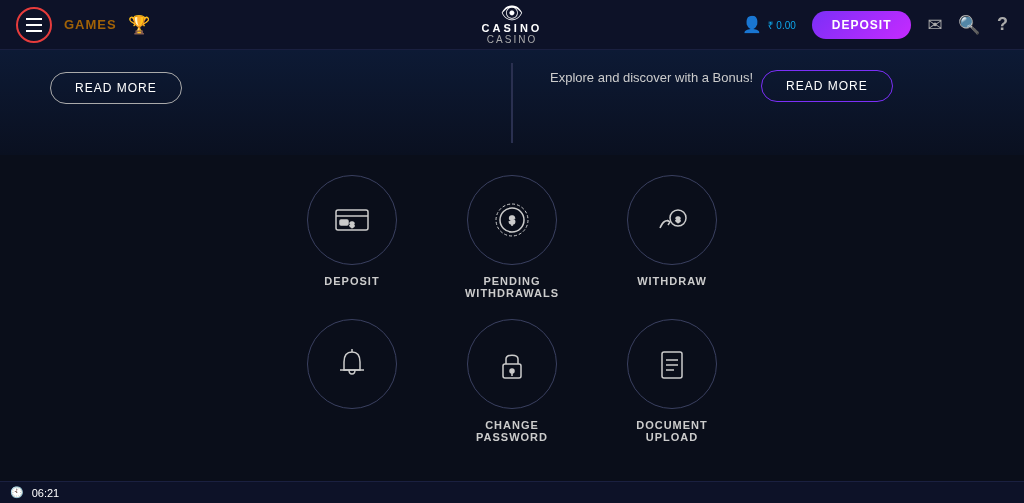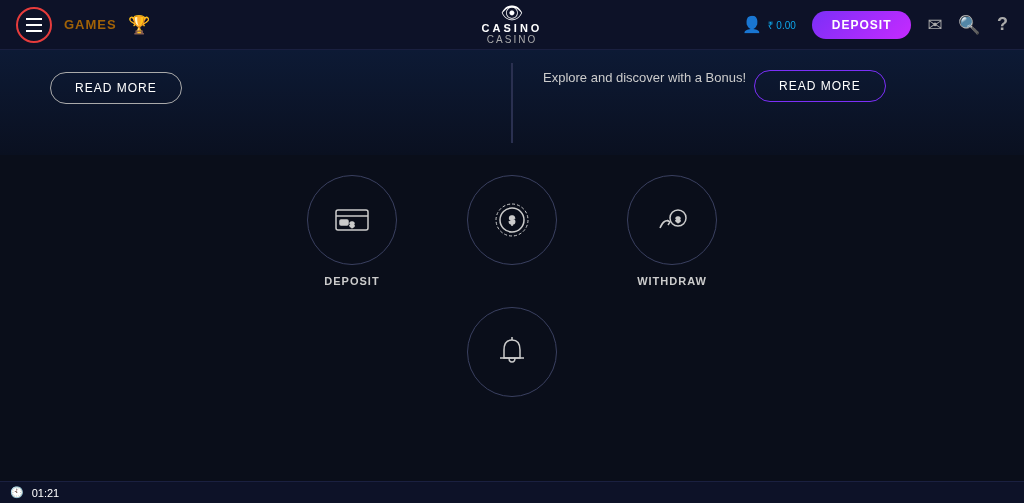--- a/index.html
+++ b/index.html
@@ -139,21 +139,21 @@
     }
 
     
     .banner-area {
       width: 100%;
       height: 105px;
       background: linear-gradient(180deg, #0d1a35 0%, #0a1020 100%);
       display: flex;
       align-items: flex-start;
       padding: 12px 50px;
-      gap: 0;
+      gap: 7px;
       position: relative;
     }
 
     .banner-left {
       flex: 1;
       display: flex;
       align-items: center;
       padding-top: 10px;
     }
 
@@ -347,20 +347,21 @@
 
 
     <div class="icon-tile">
       <div class="icon-circle">
         <svg viewBox="0 0 40 40">
           <circle cx="20" cy="20" r="12" stroke="#cccccc" stroke-width="1.5" fill="none"></circle>
           <text x="20" y="24" font-size="10" fill="#cccccc" text-anchor="middle" font-weight="bold">$</text>
           <circle cx="20" cy="20" r="16" stroke="#cccccc" stroke-width="1" fill="none" stroke-dasharray="3 2"></circle>
         </svg>
       </div>
+      <span class="icon-label">PENDING<br>WITHDRAWALS</span>
     </div>
 
     <div class="icon-tile">
       <div class="icon-circle">
         <svg viewBox="0 0 40 40">
           <circle cx="26" cy="18" r="8" stroke="#cccccc" stroke-width="1.5" fill="none"></circle>
           <text x="26" y="22" font-size="8" fill="#cccccc" text-anchor="middle">$</text>
           <path d="M8 28 Q12 18 18 22" stroke="#cccccc" stroke-width="1.5" fill="none"></path>
           <polyline points="15,20 18,22 16,25" stroke="#cccccc" stroke-width="1.5" fill="none"></polyline>
         </svg>
@@ -379,21 +380,43 @@
           <path d="M20 8 C14 8 12 13 12 18 L12 26 L28 26 L28 18 C28 13 26 8 20 8 Z" stroke="#cccccc" stroke-width="1.5" fill="none"></path>
           <line x1="8" y1="26" x2="32" y2="26" stroke="#cccccc" stroke-width="1.5"></line>
           <path d="M17 26 Q17 30 20 30 Q23 30 23 26" stroke="#cccccc" stroke-width="1.5" fill="none"></path>
           <line x1="20" y1="5" x2="20" y2="8" stroke="#cccccc" stroke-width="1.5"></line>
         </svg>
       </div>
     </div>
 
 
 
-
+    <div class="icon-tile">
+      <div class="icon-circle">
+        <svg viewBox="0 0 40 40">
+          <rect x="11" y="20" width="18" height="14" rx="2" stroke="#cccccc" stroke-width="1.5" fill="none"></rect>
+          <path d="M14 20 L14 15 C14 10 26 10 26 15 L26 20" stroke="#cccccc" stroke-width="1.5" fill="none"></path>
+          <circle cx="20" cy="27" r="2" fill="#cccccc"></circle>
+          <line x1="20" y1="29" x2="20" y2="32" stroke="#cccccc" stroke-width="1.5"></line>
+        </svg>
+      </div>
+      <span class="icon-label">CHANGE<br>PASSWORD</span>
+    </div>
+
+    <div class="icon-tile">
+      <div class="icon-circle">
+        <svg viewBox="0 0 40 40">
+          <rect x="10" y="8" width="20" height="26" rx="2" stroke="#cccccc" stroke-width="1.5" fill="none"></rect>
+          <line x1="14" y1="16" x2="26" y2="16" stroke="#cccccc" stroke-width="1.5"></line>
+          <line x1="14" y1="21" x2="26" y2="21" stroke="#cccccc" stroke-width="1.5"></line>
+          <line x1="14" y1="26" x2="22" y2="26" stroke="#cccccc" stroke-width="1.5"></line>
+        </svg>
+      </div>
+      <span class="icon-label">DOCUMENT<br>UPLOAD</span>
+    </div>
 
   </div>
 </div>
 
 <div class="footer-bar">
   <span class="footer-clock">🕙</span>
-  <span class="footer-time">01:21</span>
+  <span class="footer-time">06:21</span>
 </div>
 
 </body></html>

